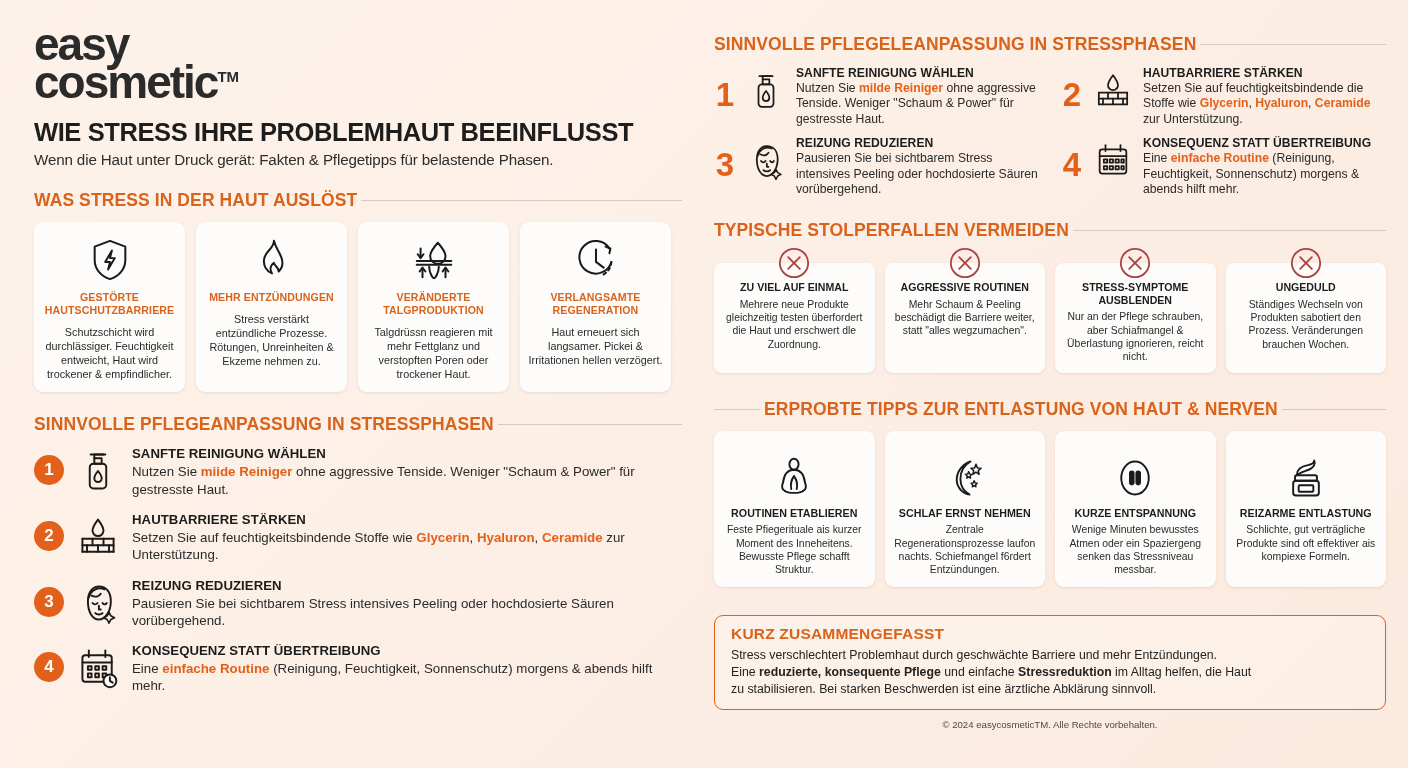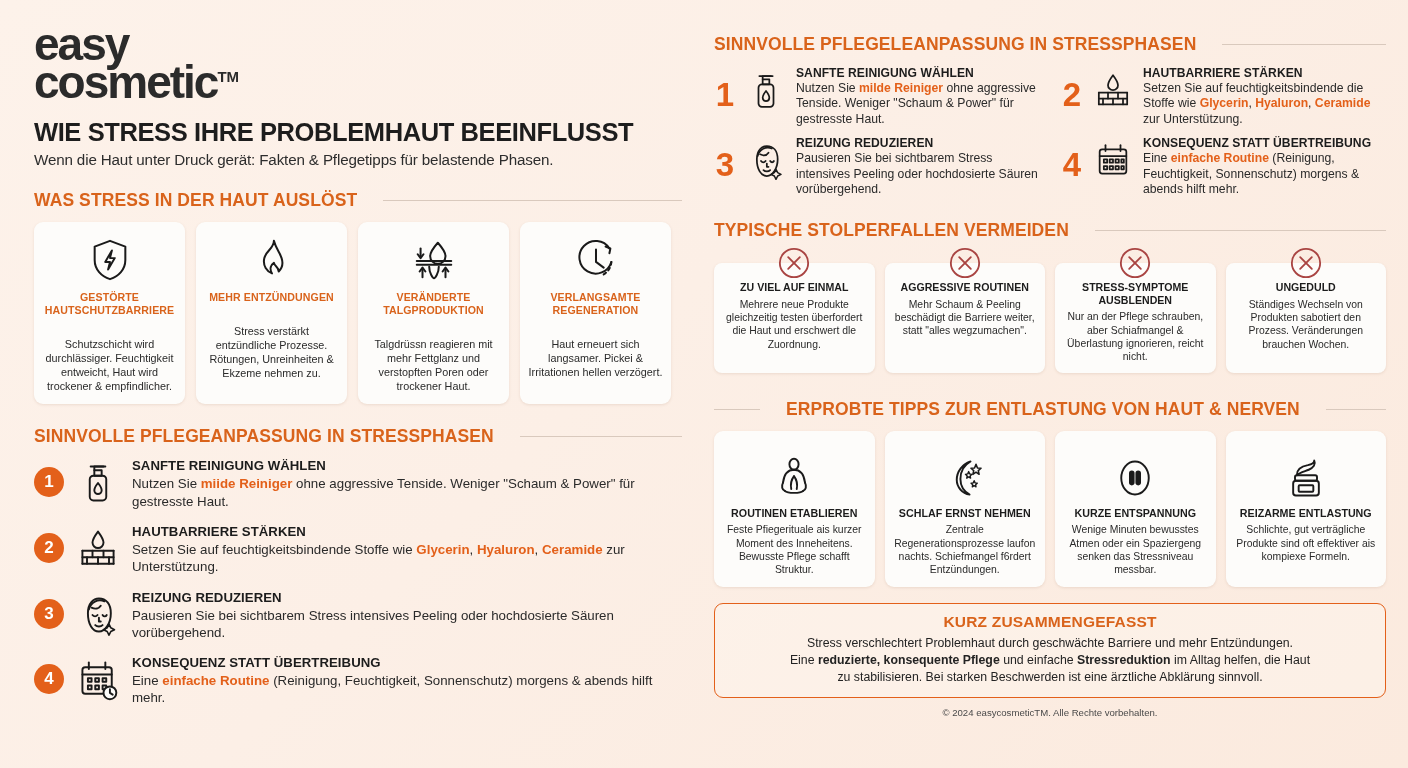--- a/index.html
+++ b/index.html
@@ -25,21 +25,21 @@
   .logo .l2 { display:block; font-size: 46px; position: relative; }
   .logo sup { font-size: 15px; letter-spacing: 0; font-weight: 700; vertical-align: super; }
   .headline {
     margin-top: 17px; font-size: 25.5px; font-weight: 700; color: #1d1d1d;
     letter-spacing: -0.4px; white-space: nowrap;
   }
   .subline { margin-top: 4px; font-size: 15.2px; color: #2d2d2d; letter-spacing: -0.15px; }
 
   
   .sect {
-    display: flex; align-items: center; gap: 26px;
+    display: flex; align-items: center; gap: 4px;
     margin-top: 22px; margin-bottom: 11px;
   }
   .sect .t {
     font-size: 17.5px; font-weight: 700; color: #d9631b;
     letter-spacing: 0.1px; white-space: nowrap;
   }
   .sect .rule { flex: 1; height: 1px; background: #d9c9bd; }
   .sect.centered .lrule { width: 46px; height: 1px; background: #d9c9bd; }
 
   
@@ -48,21 +48,21 @@
     background: #fdfcfa; border-radius: 9px; width: 151px; min-height: 168px;
     padding: 13px 8px 11px; text-align: center;
     box-shadow: 0 1px 3px rgba(120,80,50,0.13);
     display: flex; flex-direction: column; 
   }
   .card .ico { height: 50px; display: flex; align-items: center; justify-content: center; }
   .card .ct {
     margin-top: 6px; font-size: 10.6px; font-weight: 700; color: #d9631b;
     line-height: 1.22; letter-spacing: 0.1px;
   }
-  .card .cb { margin-top: 20px; font-size: 10.8px; color: #2a2a2a; line-height: 1.3; }
+  .card .cb { margin-top: 8px; font-size: 10.8px; color: #2a2a2a; line-height: 1.3; }
 
   
   .steps { display: flex; flex-direction: column; gap: 14px; margin-top: 2px; }
   .step { display: flex; align-items: flex-start; gap: 11px; }
   .num-circle {
     flex: 0 0 auto; width: 30px; height: 30px; border-radius: 50%;
     background: #e3601a; color: #fff; font-size: 17px; font-weight: 700;
     display: flex; align-items: center; justify-content: center; margin-top: 9px;
   }
   .step .sico { flex: 0 0 46px; height: 46px; display:flex; align-items:center; justify-content:center; margin-top: 2px; }
@@ -104,22 +104,22 @@
     padding: 24px 8px 10px; text-align: center;
     box-shadow: 0 1px 3px rgba(120,80,50,0.13);
     display: flex; flex-direction: column; align-items: center;
   }
   .tip .ico { height: 46px; display:flex; align-items:center; justify-content:center; }
   .tip .th { margin-top: 6px; font-size: 10.7px; font-weight: 700; color: #1c1c1c; line-height: 1.2; }
   .tip .tb { margin-top: 4px; font-size: 10.4px; color: #2a2a2a; line-height: 1.28; }
 
   
   .summary {
-    margin-top: 16px; border: 1.6px solid #e3601a; border-radius: 9px;
-    padding: 9px 16px 11px; text-align: center; background: rgba(253,245,238,0.5);
+    margin-top: 28px; border: 1.6px solid #e3601a; border-radius: 9px;
+    padding: 9px 16px 11px; background: rgba(253,245,238,0.5);
   }
   .summary .sm-t { font-size: 15.5px; font-weight: 700; color: #d9631b; letter-spacing: 0.2px; }
   .summary .sm-b { margin-top: 4px; font-size: 12.3px; color: #232323; line-height: 1.38; }
   .summary .sm-b b { font-weight: 700; }
   .footer { margin-top: 9px; text-align: center; font-size: 9.6px; color: #4a4a4a; }
 
   svg { display: block; }
 </style>
 </head>
 <body>

